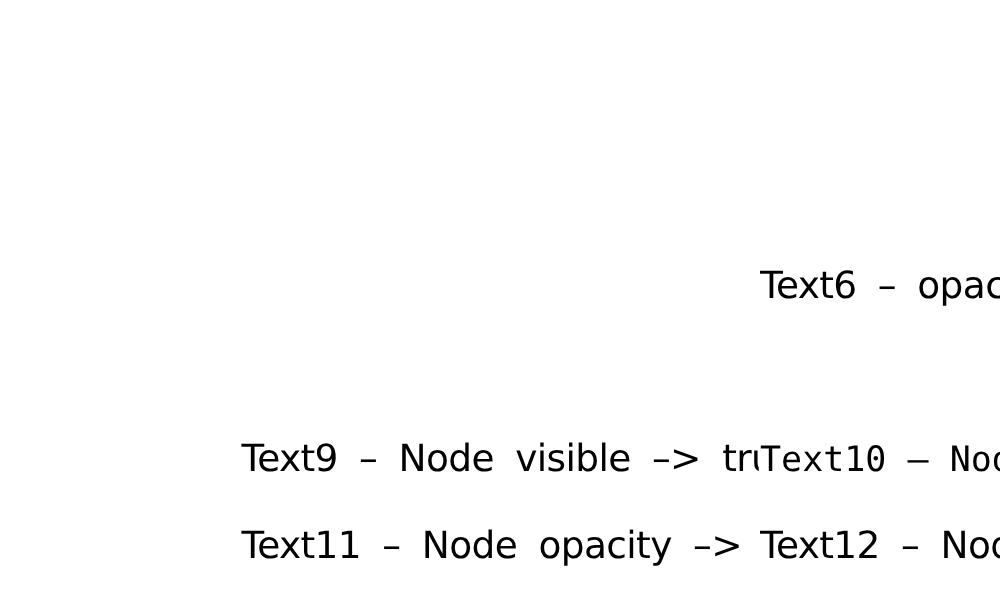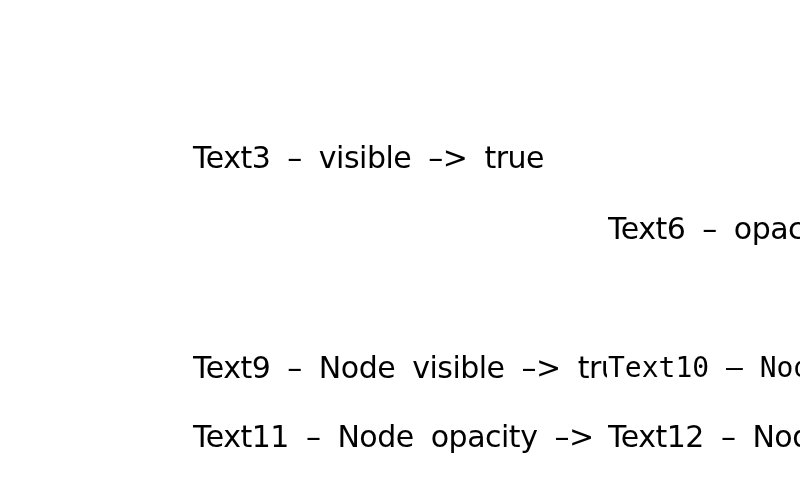--- a/index.html
+++ b/index.html
@@ -45,21 +45,20 @@
   .pos-text9  { left: 193px; top: 350px; width: 414px; }
   .pos-text10 { left: 608px; top: 350px; width: 192px; }
   .pos-text11 { left: 193px; top: 419px; width: 414px; }
   .pos-text12 { left: 608px; top: 419px; width: 192px; }
 </style>
 </head>
 <body>
 
 <div class="canvas">
 
-  <div class="txt sans pos-text3">Text3 – visible –&gt; true</div>
 
   <div class="txt sans clip pos-text6">Text6 – opacity</div>
 
   <div class="txt sans clip pos-text9">Text9 – Node visible –&gt; true</div>
 
   <div class="txt mono clip pos-text10">Text10 – Node</div>
 
   <div class="txt sans clip pos-text11">Text11 – Node opacity –&gt; 0</div>
 
   <div class="txt sans clip pos-text12">Text12 – Node</div>

